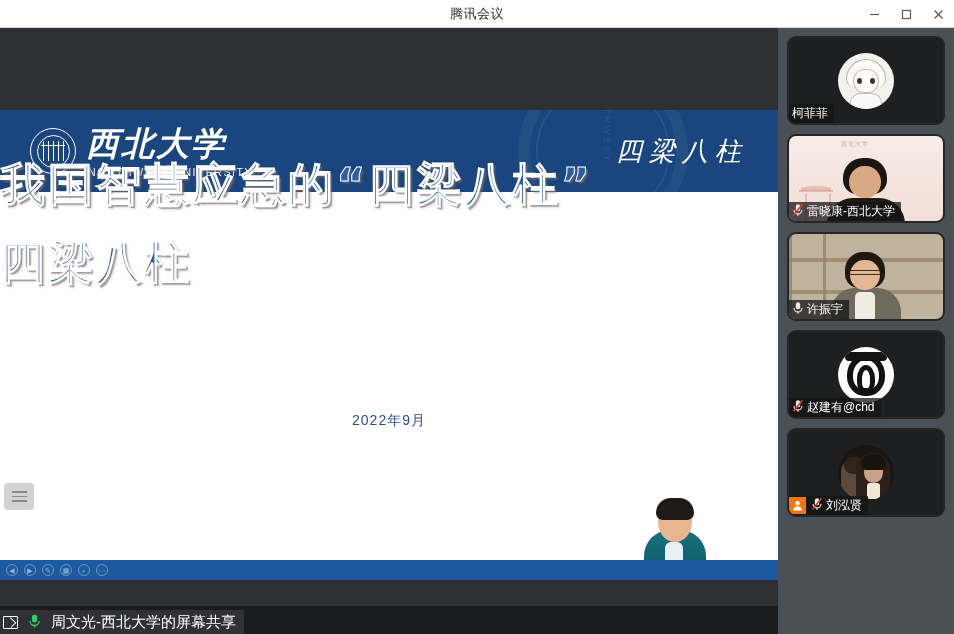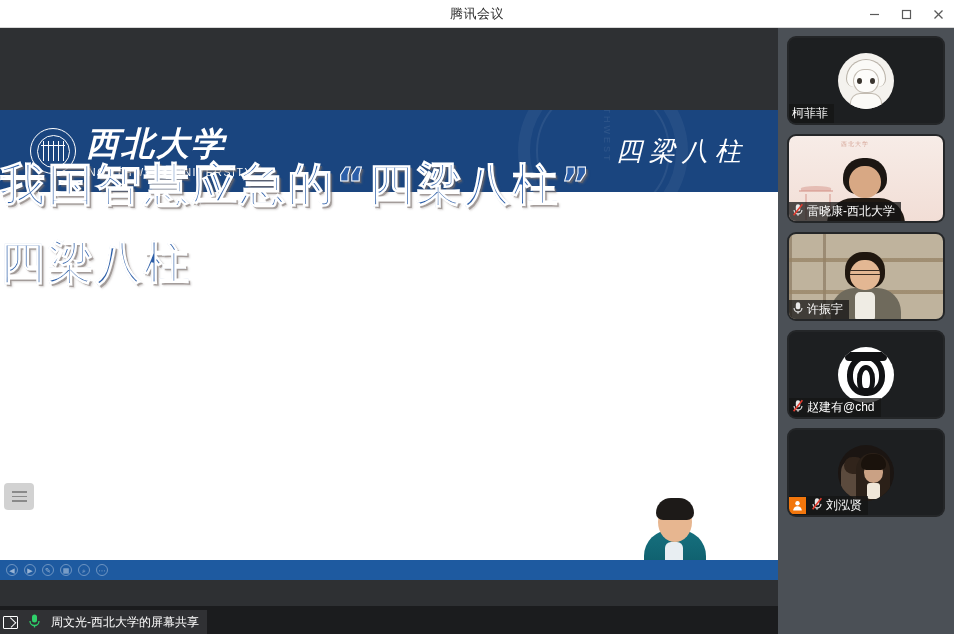--- a/index.html
+++ b/index.html
@@ -199,21 +199,21 @@
   
   #share-bar {
     position: absolute; left: 0; top: 578px; width: 778px; height: 28px;
     background: #1b1c1e;
   }
   #share-label {
     position: absolute; left: 0; top: 4px; height: 24px;
     display: flex; align-items: center; gap: 10px;
     padding: 0 8px 0 3px;
     background: #303134;
-    color: #ffffff; font-size: 12px; white-space: nowrap;
+    color: #ffffff; font-size: 15px; white-space: nowrap;
   }
   #share-icon-box {
     width: 15px; height: 13px;
     border: 1.4px solid #ffffff; border-radius: 1px;
     position: relative;
   }
   #share-icon-box::after {
     content: ""; position: absolute; left: 3px; top: 2.5px;
     width: 7px; height: 6px;
     border-top: 1.4px solid #fff; border-right: 1.4px solid #fff;
@@ -455,20 +455,21 @@
         <div id="nwu-wordmark">西北大学</div>
         <div id="nwu-english">NORTHWEST  UNIVERSITY</div>
         <div id="nwu-motto">四梁八柱</div>
       </div>
 
       <div id="slide-title">
         <span>我国智慧应急的“四梁八柱”</span>
         <span class="line2">四梁八柱</span>
       </div>
 
+      <div id="slide-date">2022年9月</div>
 
       <div id="slide-pip">
         <div id="pip-body"></div>
         <div id="pip-shirt"></div>
         <div id="pip-head"></div>
         <div id="pip-hair"></div>
       </div>
 
       <div id="ppt-toolbar">
         <div class="tb-ico" style="left:6px">◀</div>

